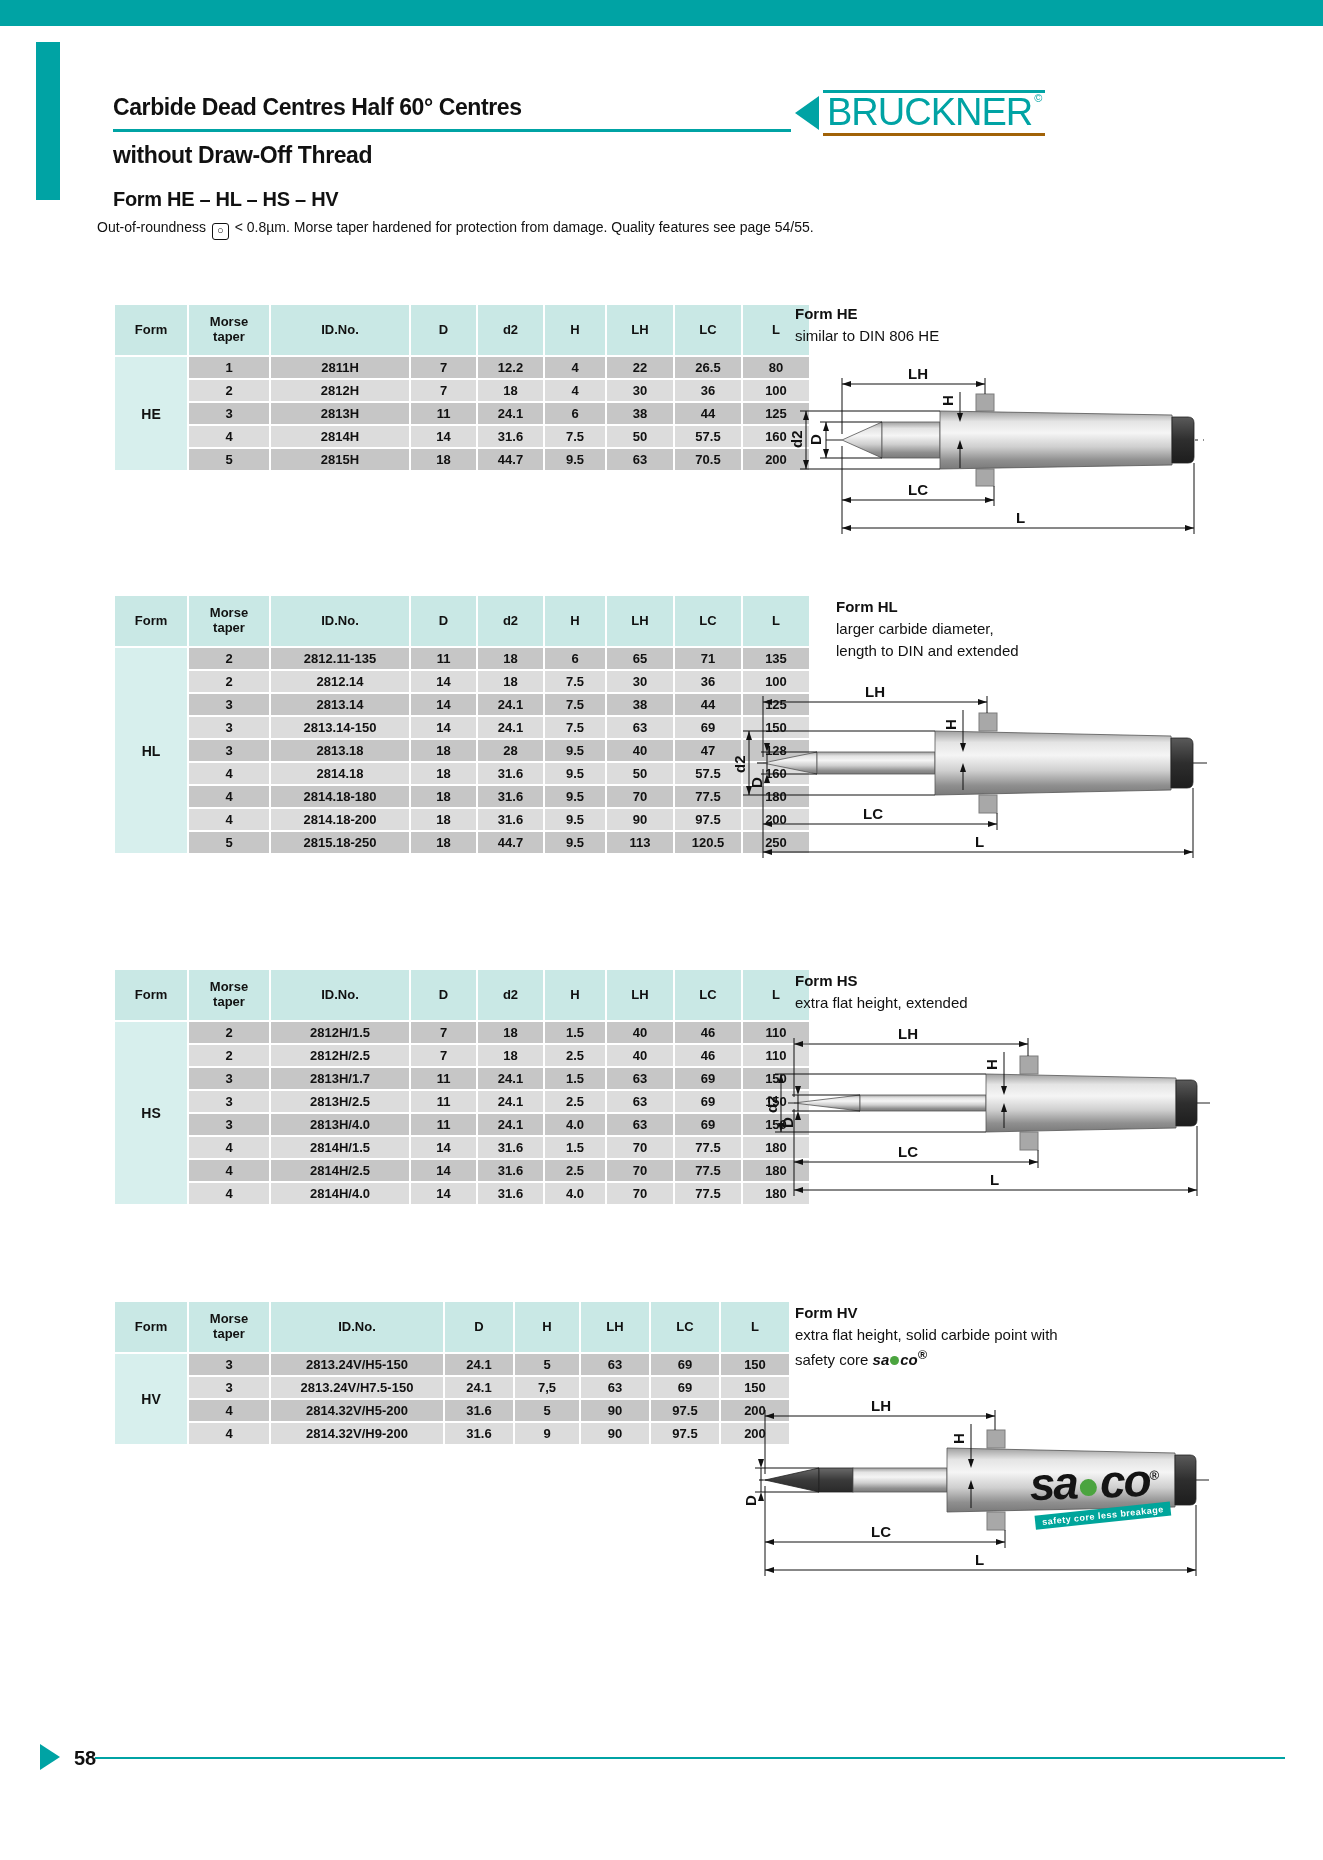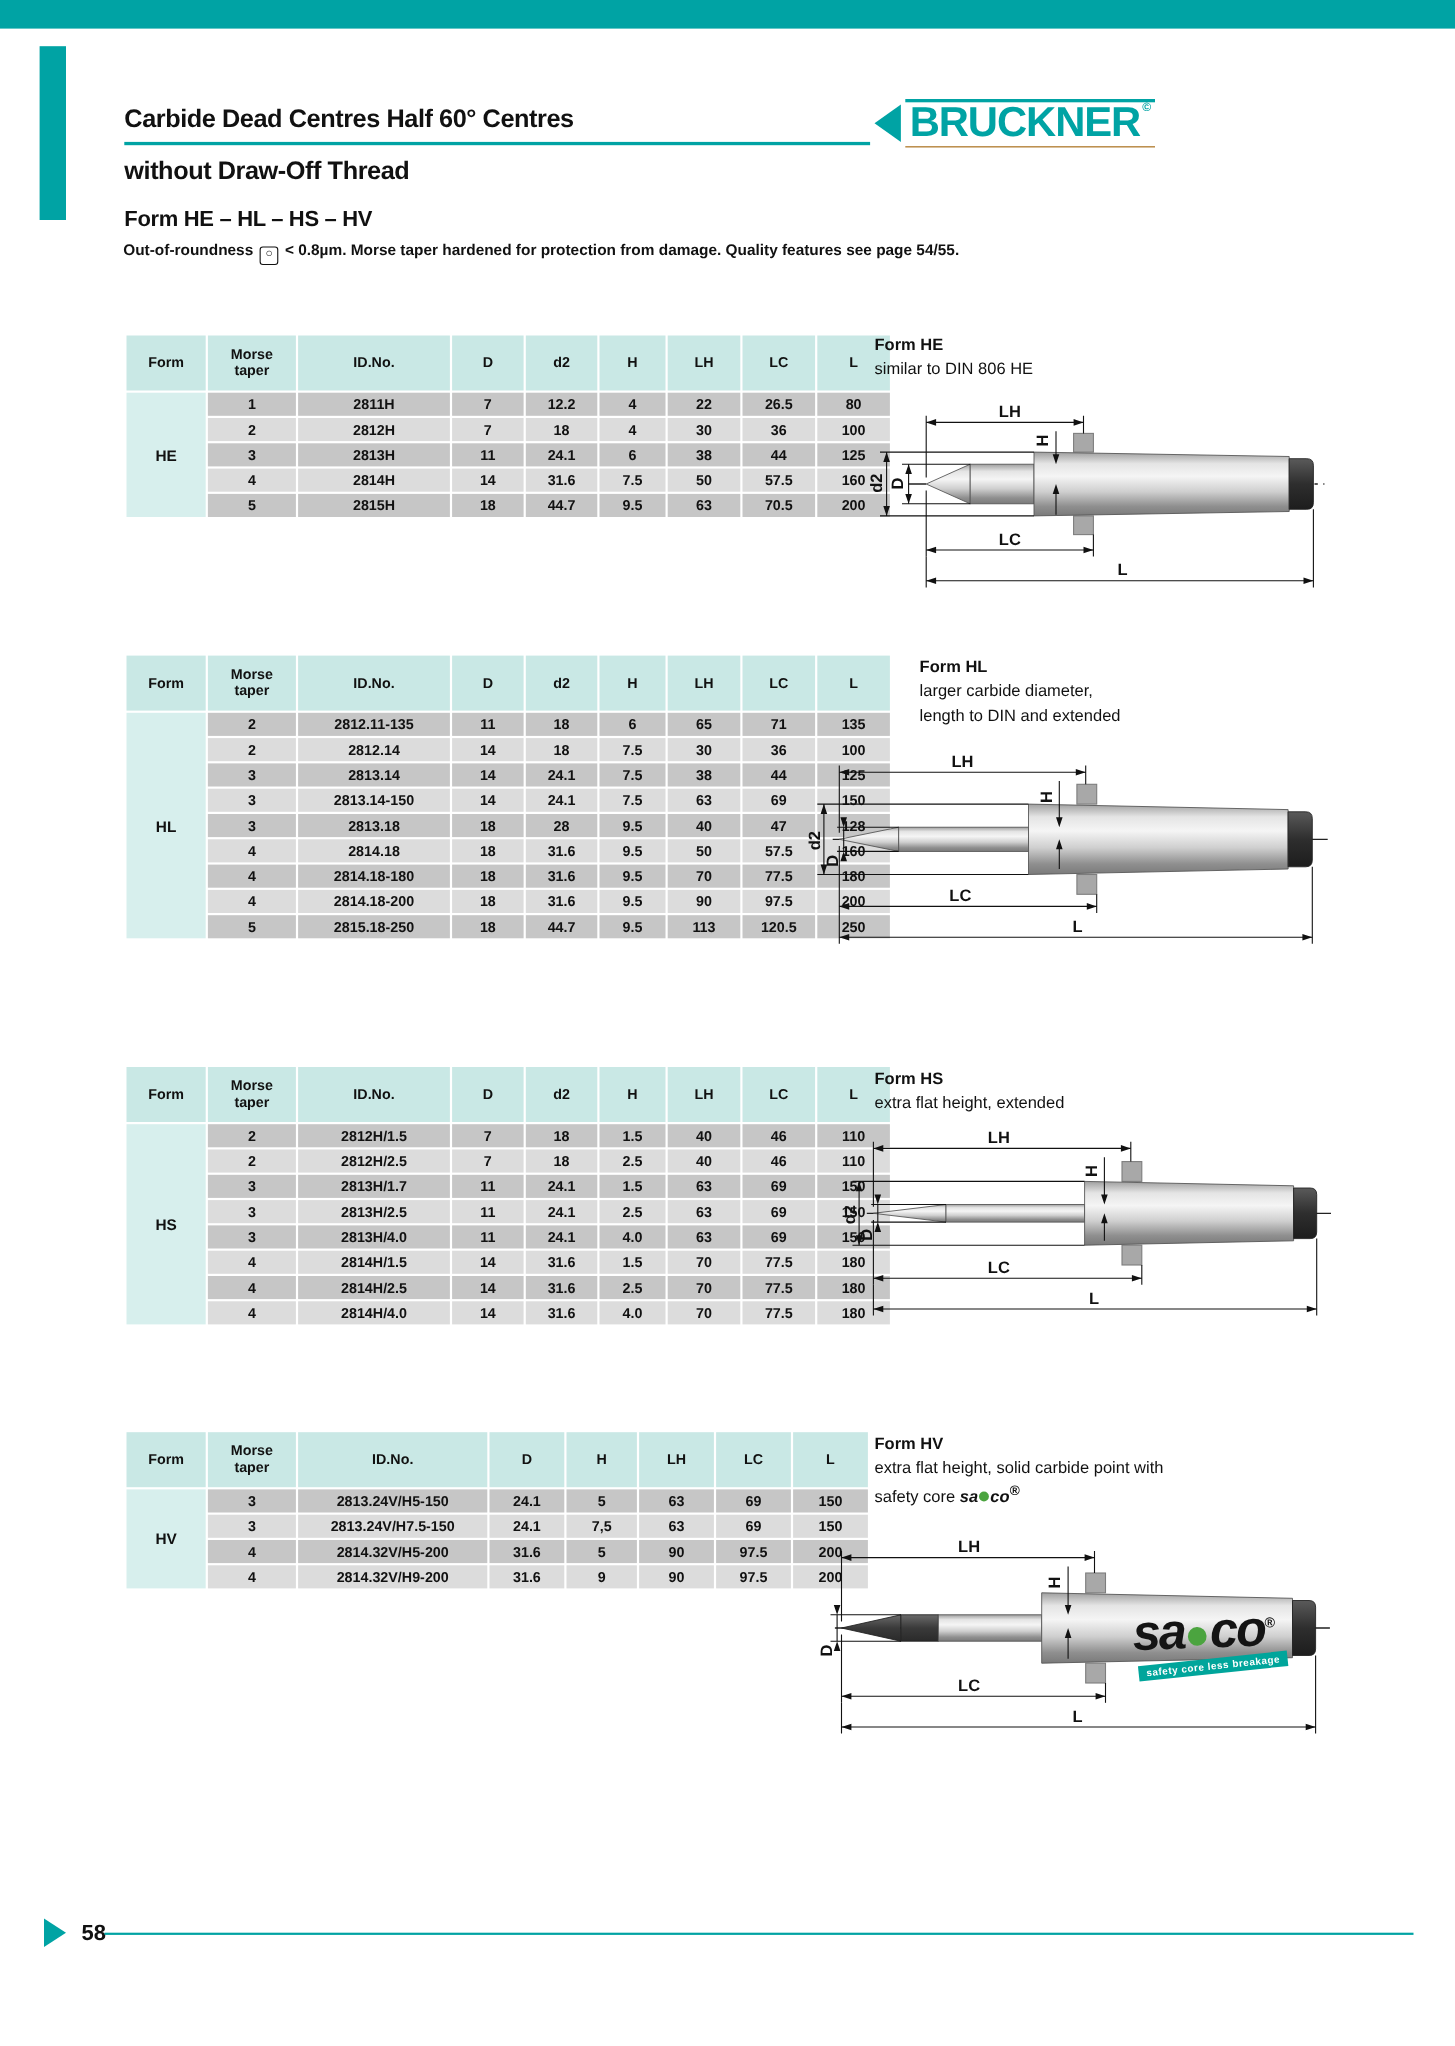--- a/index.html
+++ b/index.html
@@ -10,29 +10,29 @@
     border-right:1px solid #cfcfcf; border-bottom:1px solid #cfcfcf;
   }
   .abs{position:absolute;}
   
   .top-bar{left:0;top:0;width:100%;height:26px;background:#00a3a4;}
   .left-bar{left:36px;top:42px;width:24px;height:158px;background:#00a3a4;}
   .title{left:113px;top:94px;width:678px;font-size:23px;font-weight:700;letter-spacing:-0.4px;
          border-bottom:3px solid #00a3a4;padding-bottom:8px;}
   .subtitle{left:113px;top:142px;font-size:23px;font-weight:700;letter-spacing:-0.4px;}
   .formline{left:113px;top:188px;font-size:20px;font-weight:700;letter-spacing:-0.3px;}
-  .note{left:112px;top:219px;font-size:14px;font-weight:bold;}
+  .note{left:97px;top:219px;font-size:14px;}
   .gdt-box{display:inline-block;width:15px;height:15px;border:1.4px solid #111;border-radius:3px;
            text-align:center;line-height:13px;font-size:11px;vertical-align:-2px;margin:0 2px;}
   
   .brand{left:795px;top:90px;display:flex;align-items:center;}
   .brand-arrow{width:0;height:0;border-top:17px solid transparent;border-bottom:17px solid transparent;
                border-right:24px solid #00a3a4;margin-right:4px;}
-  .brand-text{font-size:38px;font-weight:700;color:#00a3a4;letter-spacing:-1px;
-              border-top:3px solid #00a3a4;border-bottom:1px solid #a16207;padding:0 4px;line-height:1.05;}
+  .brand-text{font-size:38px;font-weight:400;color:#00a3a4;letter-spacing:-1px;
+              border-top:3px solid #00a3a4;border-bottom:3px solid #a16207;padding:0 4px;line-height:1.05;}
   .brand-reg{font-size:11px;color:#00a3a4;vertical-align:top;margin-left:2px;}
   
   table.ctable{border-collapse:separate;border-spacing:2px;table-layout:fixed;background:#fff;}
   .ctable th{background:#c9e8e5;font-size:13px;font-weight:700;height:46px;vertical-align:middle;
              text-align:center;line-height:1.15;padding:2px 10px;}
   .ctable td{font-size:13px;font-weight:700;text-align:center;height:19px;padding:1px 2px;}
   .ctable tr.rd td{background:#c6c6c6;}
   .ctable tr.rl td{background:#dcdcdc;}
   .ctable td.form-cell{background:#d7efed !important;font-weight:700;font-size:14px;vertical-align:middle;}
   .ctable th:nth-child(1){width:52px}

